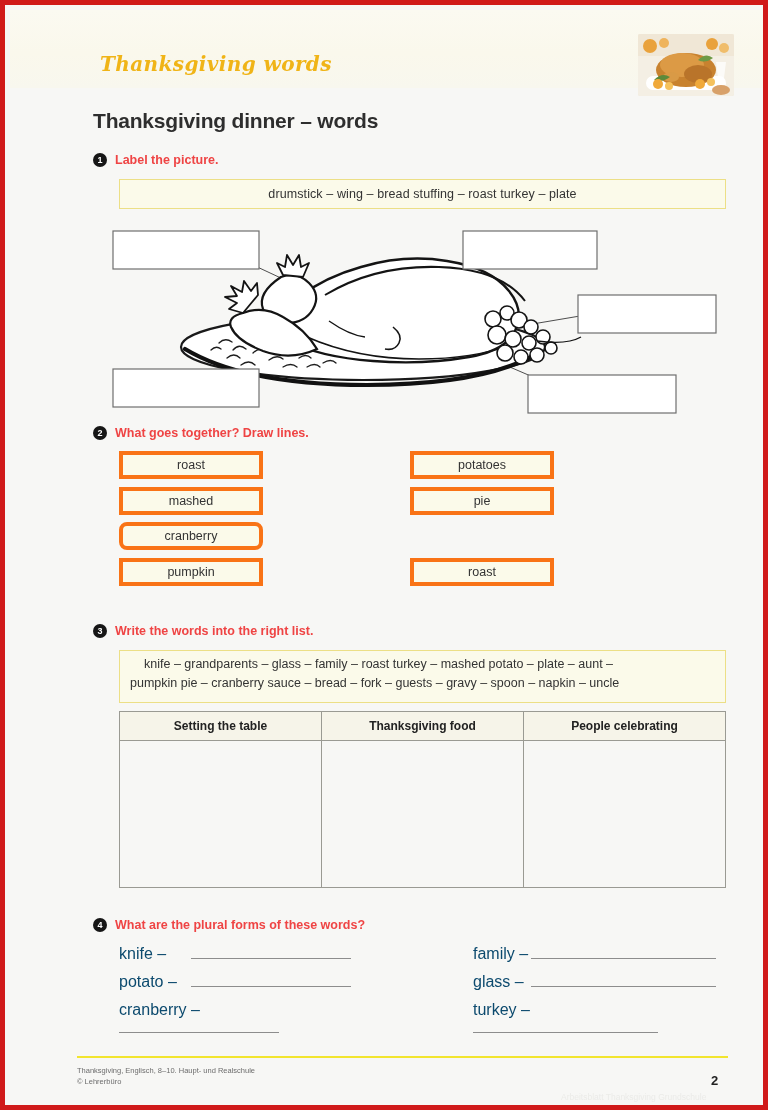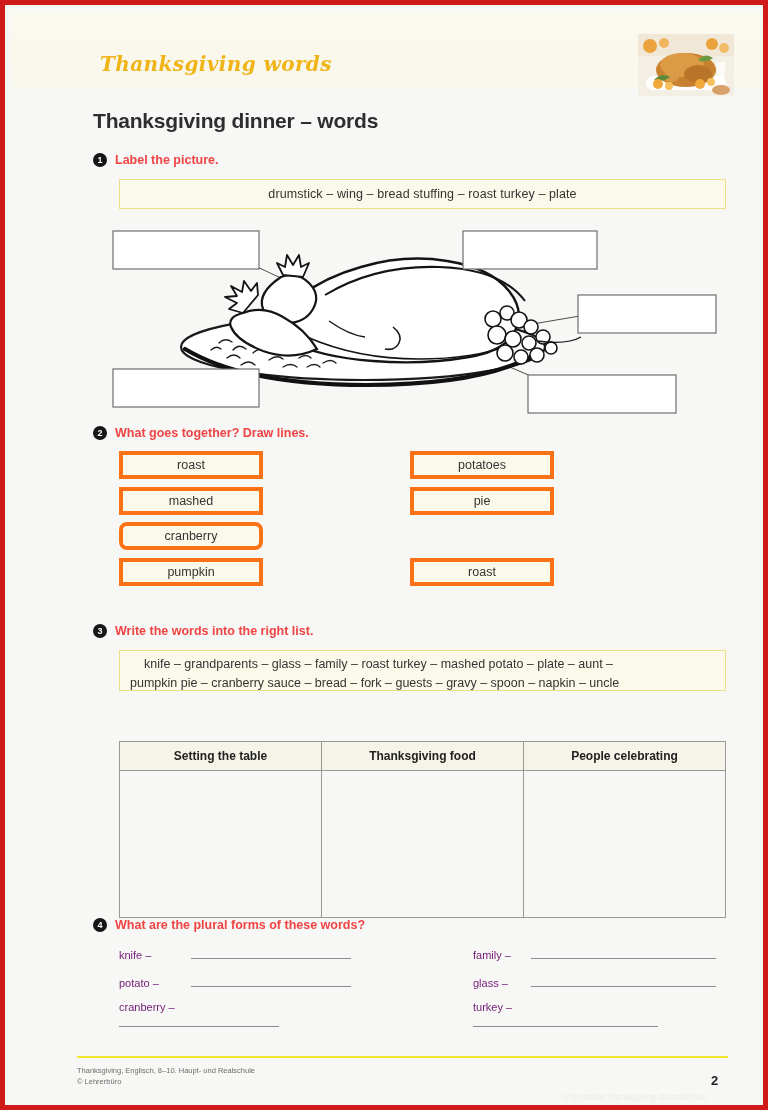--- a/index.html
+++ b/index.html
@@ -106,21 +106,21 @@
     font-size: 12.5px;
     display: flex;
     align-items: center;
     justify-content: center;
   }
   #wordbank1 {
     left: 114px; top: 174px; width: 607px; height: 30px;
     letter-spacing: 0.1px;
   }
   #wordbank3 {
-    left: 114px; top: 645px; width: 607px; height: 41px;
+    left: 114px; top: 645px; width: 607px; height: 53px;
     padding: 4px 10px;
     display: block;
     line-height: 19px;
   }
   #wordbank3 .wb-line { display: block; white-space: nowrap; }
   #wb3-line1 { padding-left: 14px; }
 
   
   #picture-zone {
     position: absolute;
@@ -149,21 +149,21 @@
   .col-right { left: 405px; }
   .mrow0 { top: 446px; }
   .mrow1 { top: 482px; }
   .mrow2 { top: 517px; border-radius: 8px; }
   .mrow3 { top: 553px; }
 
   
   #sort-table {
     position: absolute;
     left: 114px;
-    top: 736px;
+    top: 706px;
     width: 607px;
     height: 170px;
     border-collapse: collapse;
     table-layout: fixed;
     padding-left: 16px;
   }
   #sort-table th {
     height: 26px;
     background: #f6f4e9;
     border: 1px solid #9a9a93;
@@ -179,22 +179,22 @@
   }
 
   
   .plural-item {
     position: absolute;
     display: flex;
     align-items: baseline;
     white-space: nowrap;
   }
   .plural-word {
-    font-size: 11px;
-    color: #701a75;
+    font-size: 16px;
+    color: #0c4a6e;
     width: 72px;
     flex: 0 0 auto;
   }
   .plural-line {
     display: inline-block;
     width: 160px;
     border-bottom: 1px solid #8d8d8d;
     height: 13px;
   }
   .p-left  { left: 114px; }

